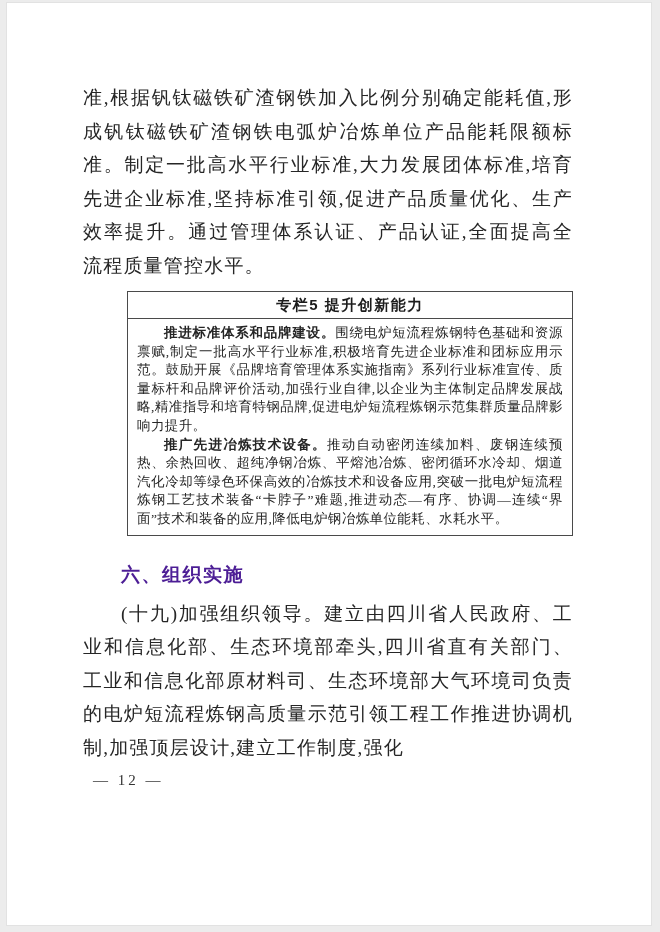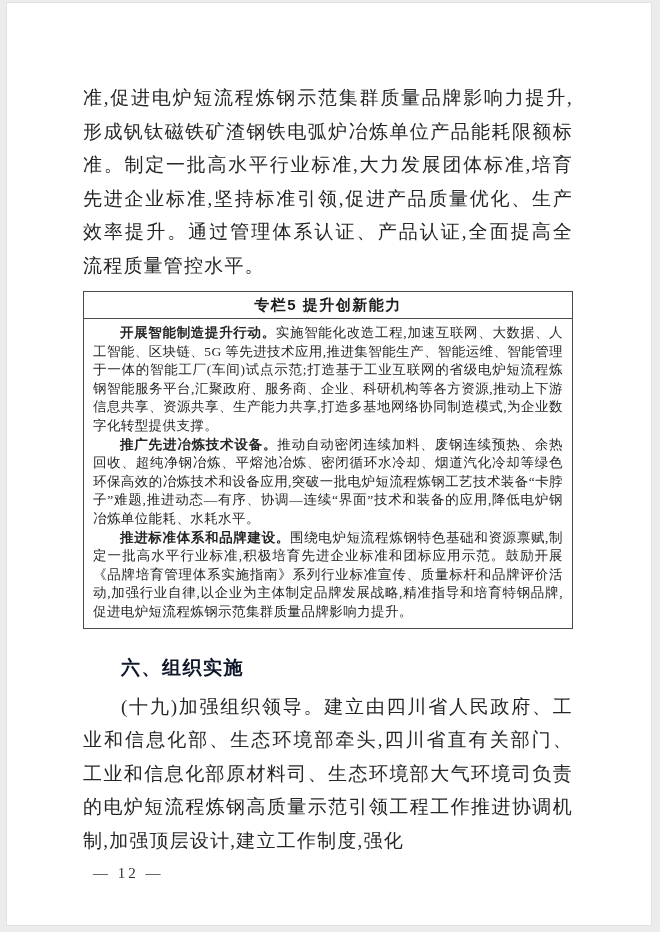--- a/index.html
+++ b/index.html
@@ -39,20 +39,21 @@
   }
   .body-para.indent {
     text-indent: 2em;
   }
   .lead-bold {
     font-weight: normal;
   }
   .callout-box {
     margin-top: 9px;
     border: 1px solid #4a4a4a;
+    margin-left: 44px;
   }
   .box-header {
     text-align: center;
     font-family: "Liberation Sans", sans-serif;
     font-weight: bold;
     font-size: 15px;
     line-height: 26px;
     letter-spacing: 1.5px;
     border-bottom: 1px solid #4a4a4a;
     color: #1c1c1c;
@@ -74,48 +75,47 @@
     font-weight: bold;
   }
   .section-heading {
     margin: 28px 0 0 0;
     font-family: "Liberation Sans", sans-serif;
     font-weight: bold;
     font-size: 19px;
     line-height: 21px;
     letter-spacing: 1.5px;
     text-indent: 2em;
-    color: #0f172a;
+    color: #4c1d95;
   }
   .closing-para {
     margin-top: 12px;
   }
   .page-number {
     margin-top: 6px;
     padding-left: 10px;
     font-size: 15px;
     line-height: 20px;
     letter-spacing: 3px;
     color: #333333;
   }
 </style>
 </head>
 <body>
 
 <div class="page">
   <div class="content">
 
-    <p class="body-para">准,促进电炉短流程炼钢示范集群质量品牌影响力提升,形成钒钛磁铁矿渣钢铁电弧炉冶炼单位产品能耗限额标准。制定一批高水平行业标准,大力发展团体标准,培育先进企业标准,坚持标准引领,促进产品质量优化、生产效率提升。通过管理体系认证、产品认证,全面提高全流程质量管控水平。</p>
+    <p class="body-para">准,根据钒钛磁铁矿渣钢铁加入比例分别确定能耗值,形成钒钛磁铁矿渣钢铁电弧炉冶炼单位产品能耗限额标准。制定一批高水平行业标准,大力发展团体标准,培育先进企业标准,坚持标准引领,促进产品质量优化、生产效率提升。通过管理体系认证、产品认证,全面提高全流程质量管控水平。</p>
 
     <div class="callout-box">
       <div class="box-header">专栏5  提升创新能力</div>
       <div class="box-body">
-        <p class="box-para"><span class="lead">开展智能制造提升行动。</span><span>实施智能化改造工程,加速互联网、大数据、人工智能、区块链、5G 等先进技术应用,推进集智能生产、智能运维、智能管理于一体的智能工厂(车间)试点示范;打造基于工业互联网的省级电炉短流程炼钢智能服务平台,汇聚政府、服务商、企业、科研机构等各方资源,推动上下游信息共享、资源共享、生产能力共享,打造多基地网络协同制造模式,为企业数字化转型提供支撑。</span></p>
+        <p class="box-para"><span class="lead">推进标准体系和品牌建设。</span><span>围绕电炉短流程炼钢特色基础和资源禀赋,制定一批高水平行业标准,积极培育先进企业标准和团标应用示范。鼓励开展《品牌培育管理体系实施指南》系列行业标准宣传、质量标杆和品牌评价活动,加强行业自律,以企业为主体制定品牌发展战略,精准指导和培育特钢品牌,促进电炉短流程炼钢示范集群质量品牌影响力提升。</span></p>
         <p class="box-para"><span class="lead">推广先进冶炼技术设备。</span><span>推动自动密闭连续加料、废钢连续预热、余热回收、超纯净钢冶炼、平熔池冶炼、密闭循环水冷却、烟道汽化冷却等绿色环保高效的冶炼技术和设备应用,突破一批电炉短流程炼钢工艺技术装备“卡脖子”难题,推进动态—有序、协调—连续“界面”技术和装备的应用,降低电炉钢冶炼单位能耗、水耗水平。</span></p>
-        <p class="box-para"><span class="lead">推进标准体系和品牌建设。</span><span>围绕电炉短流程炼钢特色基础和资源禀赋,制定一批高水平行业标准,积极培育先进企业标准和团标应用示范。鼓励开展《品牌培育管理体系实施指南》系列行业标准宣传、质量标杆和品牌评价活动,加强行业自律,以企业为主体制定品牌发展战略,精准指导和培育特钢品牌,促进电炉短流程炼钢示范集群质量品牌影响力提升。</span></p>
       </div>
     </div>
 
     <h2 class="section-heading">六、组织实施</h2>
 
     <p class="body-para indent closing-para"><span class="lead-bold">(十九)加强组织领导。</span><span>建立由四川省人民政府、工业和信息化部、生态环境部牵头,四川省直有关部门、工业和信息化部原材料司、生态环境部大气环境司负责的电炉短流程炼钢高质量示范引领工程工作推进协调机制,加强顶层设计,建立工作制度,强化</span></p>
 
     <div class="page-number">— 12 —</div>
 
   </div>

